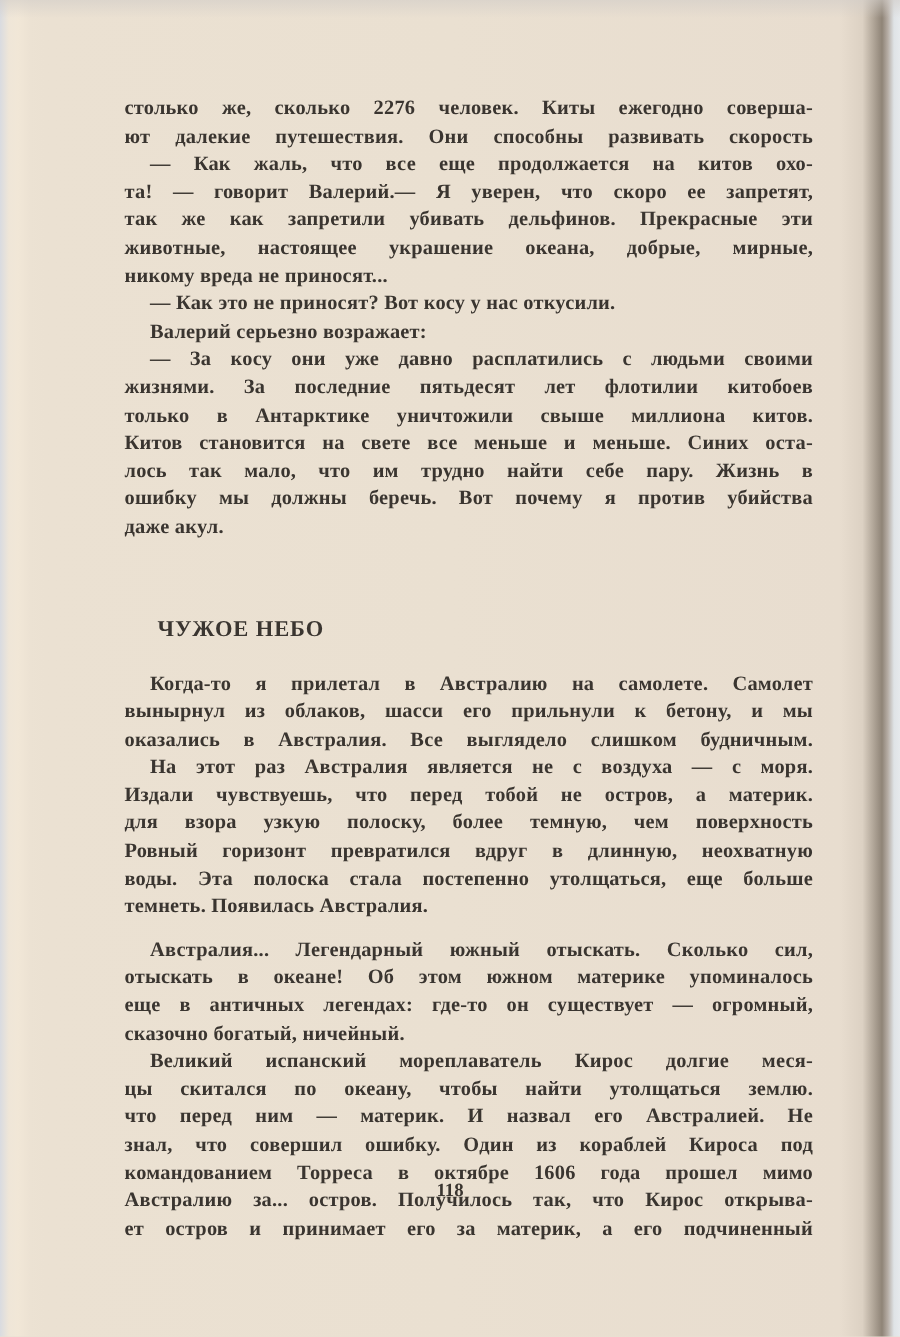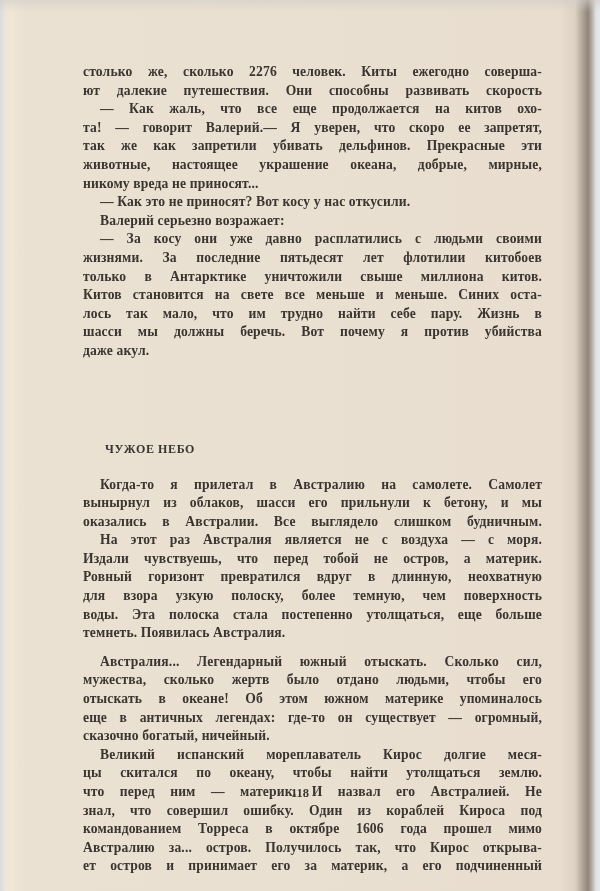--- a/index.html
+++ b/index.html
@@ -55,28 +55,27 @@
       height: 50px;
     }
     .gap-small {
       height: 18px;
     }
     .gap-para {
       height: 10px;
     }
     .heading {
       display: block;
-      font-size: 12px;
+      font-size: 15px;
       font-weight: bold;
       letter-spacing: 0.6px;
       padding-left: 22px;
       height: 18px;
       line-height: 18px;
       color: #3a3530;
-      margin-top: 29px;
     }
     .page-number {
       position: absolute;
       top: 786px;
       left: 0;
       width: 600px;
       text-align: center;
       font-size: 12.5px;
       font-weight: bold;
       color: #3a3530;
@@ -97,43 +96,42 @@
     <span class="line">так же как запретили убивать дельфинов. Прекрасные эти</span>
     <span class="line">животные, настоящее украшение океана, добрые, мирные,</span>
     <span class="line last">никому вреда не приносят...</span>
     <span class="line indent last">— Как это не приносят? Вот косу у нас откусили.</span>
     <span class="line indent last">Валерий серьезно возражает:</span>
     <span class="line indent">— За косу они уже давно расплатились с людьми своими</span>
     <span class="line">жизнями. За последние пятьдесят лет флотилии китобоев</span>
     <span class="line">только в Антарктике уничтожили свыше миллиона китов.</span>
     <span class="line">Китов становится на свете все меньше и меньше. Синих оста-</span>
     <span class="line">лось так мало, что им трудно найти себе пару. Жизнь в</span>
-    <span class="line">шасси мы должны беречь. Вот почему я против убийства</span>
+    <span class="line">ошибку мы должны беречь. Вот почему я против убийства</span>
     <span class="line last">даже акул.</span>
 
     <div class="gap-large"></div>
 
     <span class="heading">ЧУЖОЕ НЕБО</span>
 
     <div class="gap-small"></div>
 
     <span class="line indent">Когда-то я прилетал в Австралию на самолете. Самолет</span>
     <span class="line">вынырнул из облаков, шасси его прильнули к бетону, и мы</span>
-    <span class="line">оказались в Австралии. Все выглядело слишком будничным.</span>
+    <span class="line">оказались в Австралия. Все выглядело слишком будничным.</span>
     <span class="line indent">На этот раз Австралия является не с воздуха — с моря.</span>
     <span class="line">Издали чувствуешь, что перед тобой не остров, а материк.</span>
+    <span class="line">для взора узкую полоску, более темную, чем поверхность</span>
     <span class="line">Ровный горизонт превратился вдруг в длинную, неохватную</span>
-    <span class="line">для взора узкую полоску, более темную, чем поверхность</span>
     <span class="line">воды. Эта полоска стала постепенно утолщаться, еще больше</span>
     <span class="line last">темнеть. Появилась Австралия.</span>
 
     <div class="gap-para"></div>
 
     <span class="line indent">Австралия... Легендарный южный отыскать. Сколько сил,</span>
-    <span class="line">мужества, сколько жертв было отдано людьми, чтобы его</span>
     <span class="line">отыскать в океане! Об этом южном материке упоминалось</span>
     <span class="line">еще в античных легендах: где-то он существует — огромный,</span>
     <span class="line last">сказочно богатый, ничейный.</span>
     <span class="line indent">Великий испанский мореплаватель Кирос долгие меся-</span>
     <span class="line">цы скитался по океану, чтобы найти утолщаться землю.</span>
     <span class="line">что перед ним — материк. И назвал его Австралией. Не</span>
     <span class="line">знал, что совершил ошибку. Один из кораблей Кироса под</span>
     <span class="line">командованием Торреса в октябре 1606 года прошел мимо</span>
     <span class="line">Австралию за... остров. Получилось так, что Кирос открыва-</span>
     <span class="line">ет остров и принимает его за материк, а его подчиненный</span>

